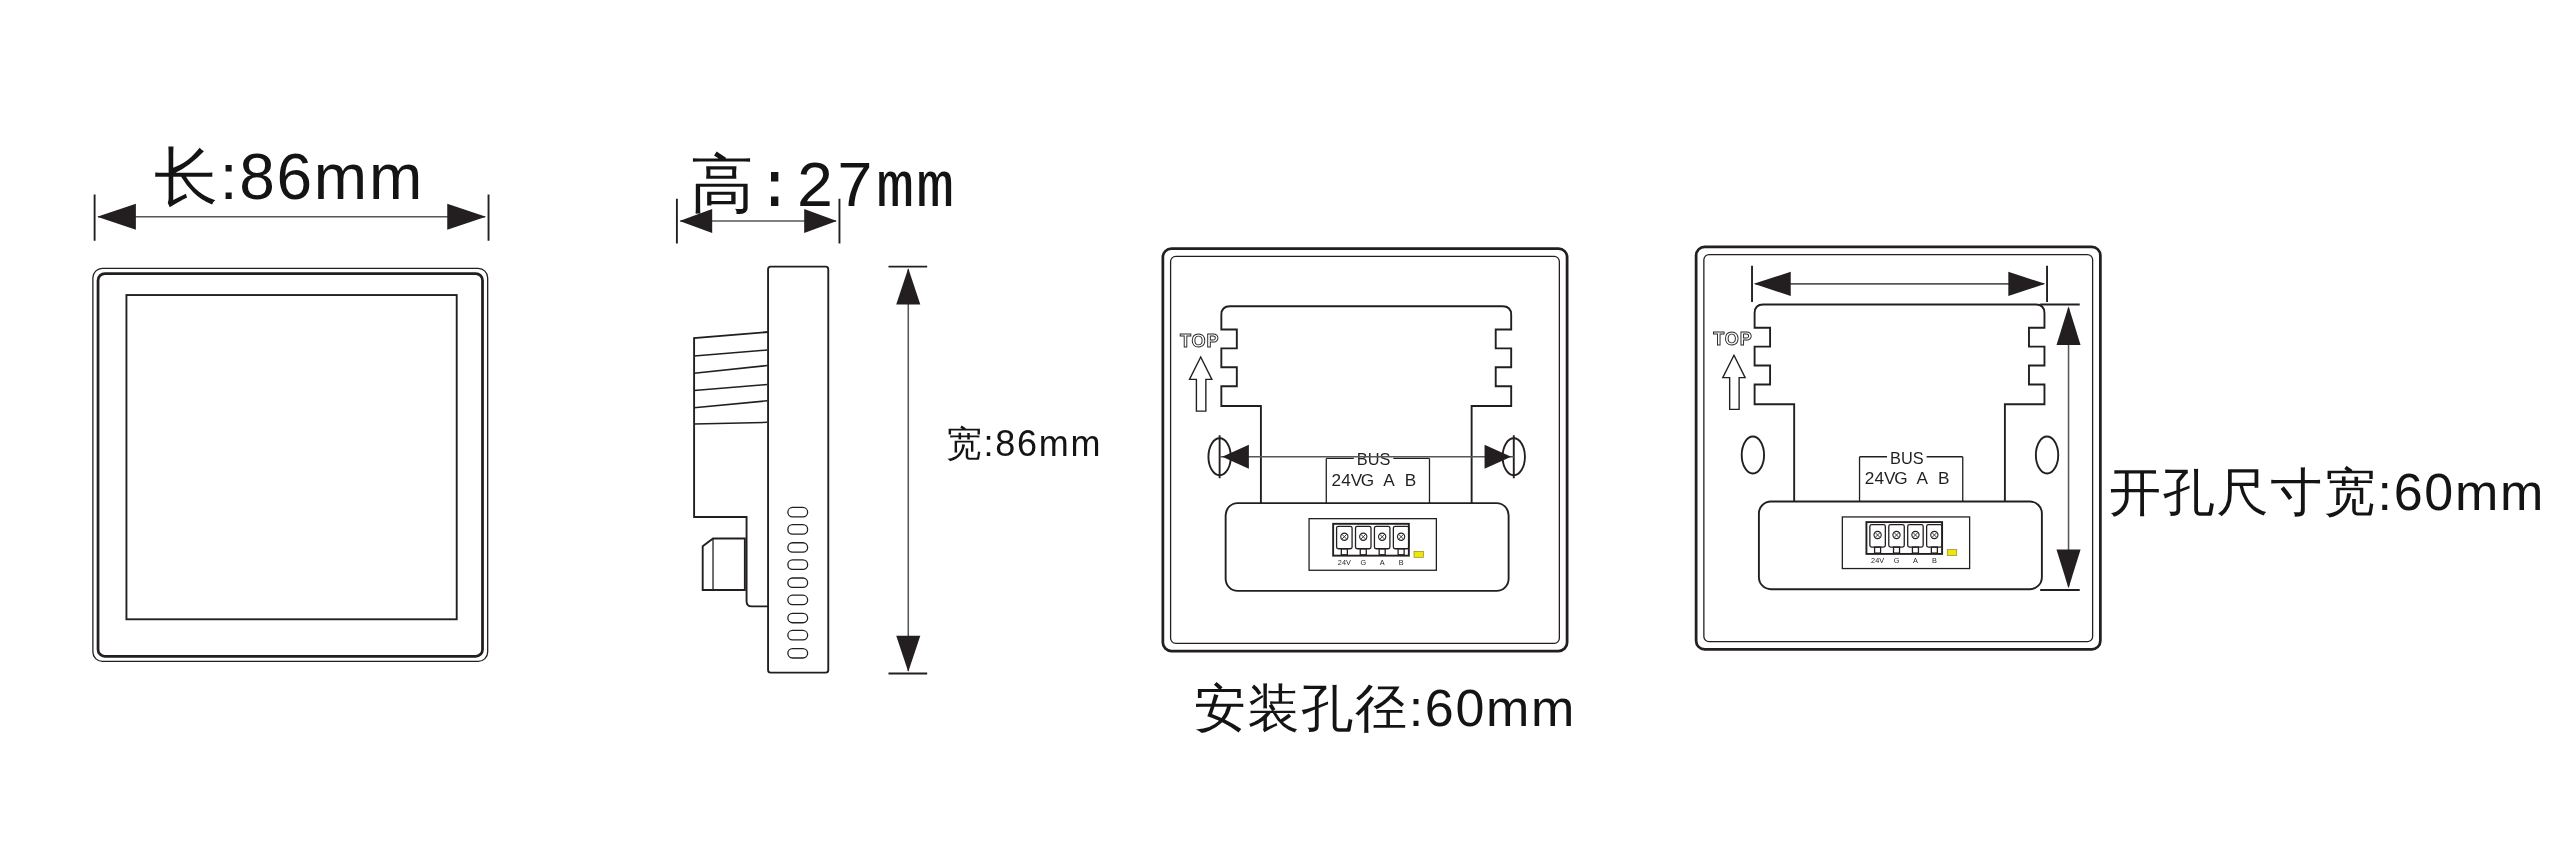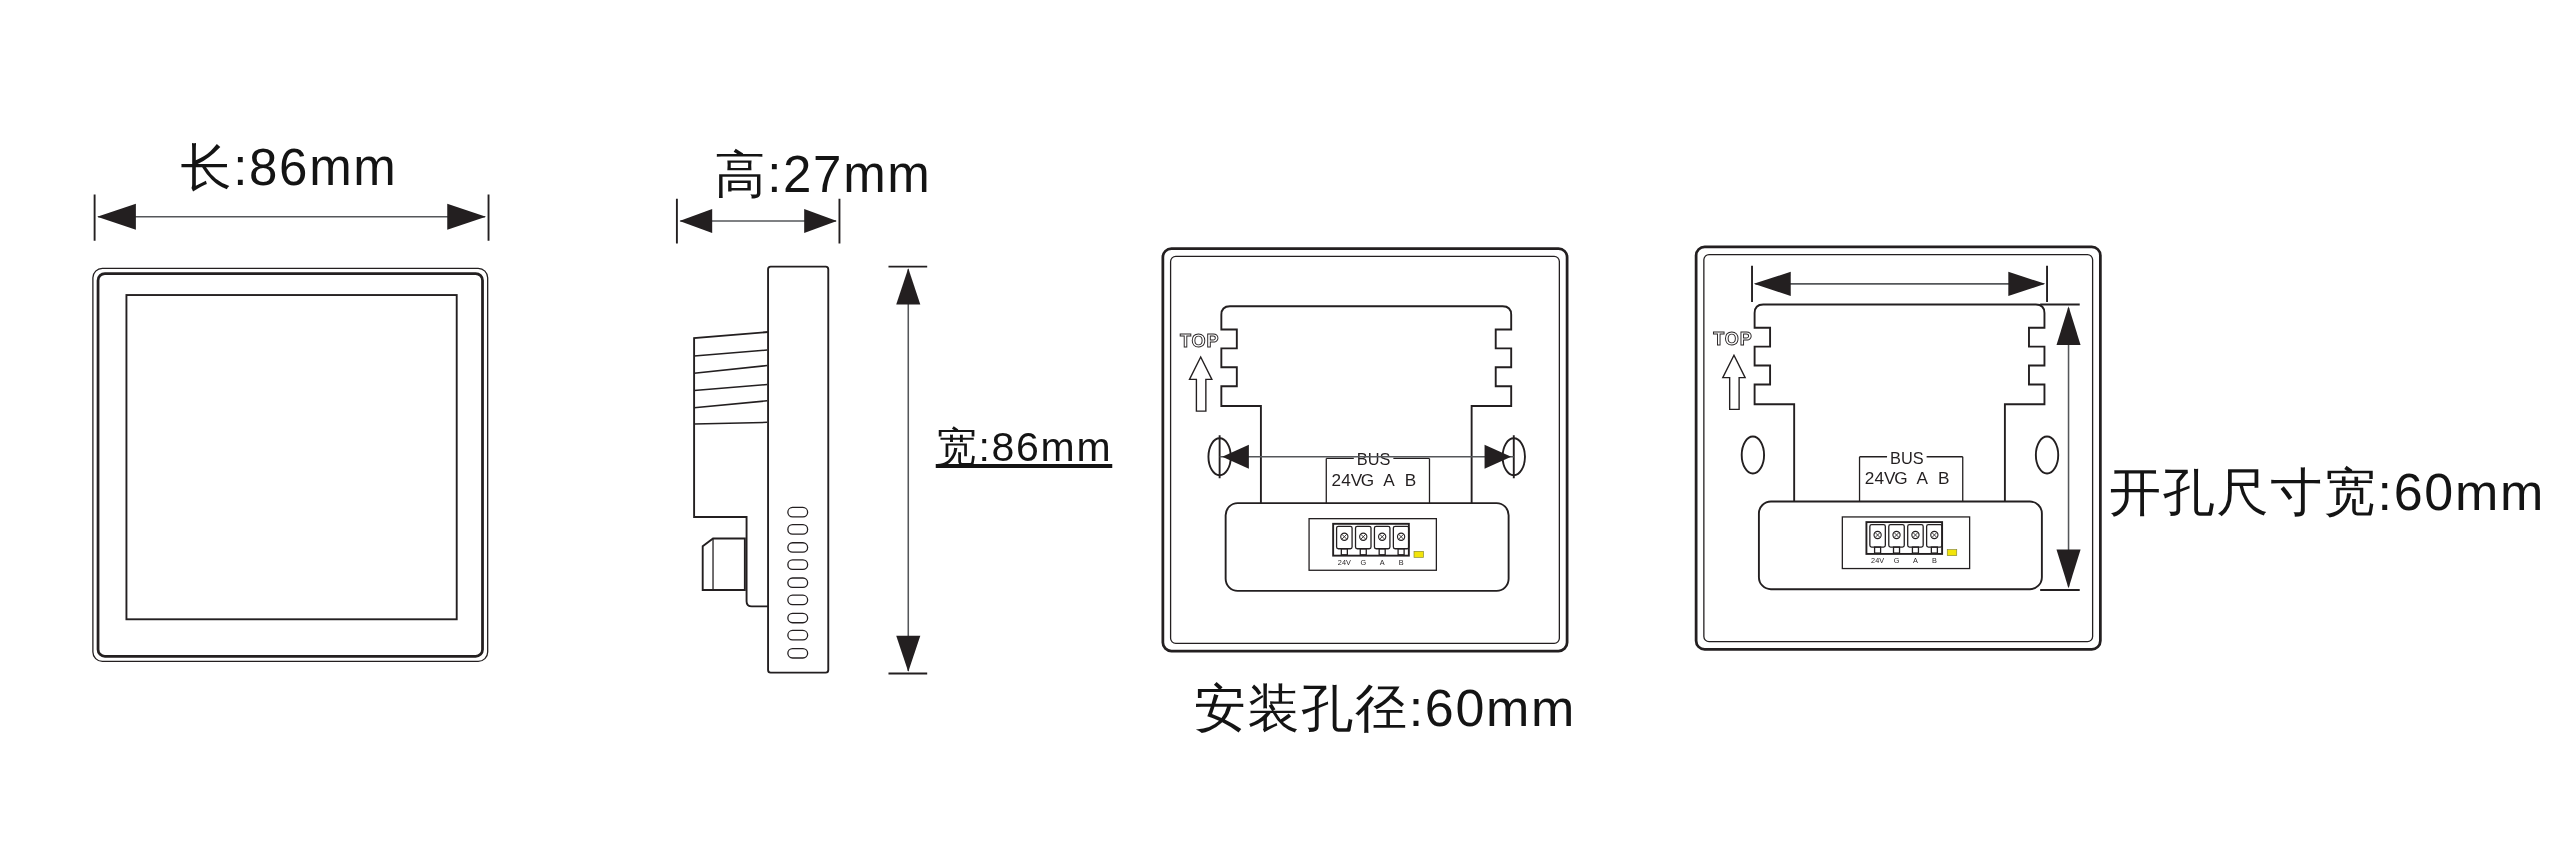--- a/index.html
+++ b/index.html
@@ -3,22 +3,22 @@
 <meta charset="utf-8">
 <style>
   html,body{margin:0;padding:0;background:#ffffff;}
   body{width:2576px;height:861px;position:relative;overflow:hidden;
        font-family:"Liberation Sans",sans-serif;}
   #stage{position:absolute;left:0;top:0;width:2576px;height:861px;}
   svg{position:absolute;left:0;top:0;}
   .caption{position:absolute;white-space:nowrap;color:#141414;
            transform:translateX(-50%);letter-spacing:1.7px;
            font-family:"Liberation Sans",sans-serif;}
-  .cap-56{font-size:51px;}
-  .cap-58{font-size:41px;text-decoration:underline;}
+  .cap-56{font-size:64px;}
+  .cap-58{font-size:36px;}
   .cap-60{font-size:52px;}
   
   .ln{fill:none;stroke:#231f20;}
   .lnw{fill:#ffffff;stroke:#231f20;}
   .w1{stroke-width:1.5px;}
   .w2{stroke-width:2.2px;}
   .w3{stroke-width:3.2px;}
   .dim{fill:none;stroke:#55575a;stroke-width:1.8px;}
   .tick{fill:none;stroke:#231f20;stroke-width:2.2px;}
   .arrow{fill:#231f20;stroke:none;}
@@ -157,21 +157,21 @@
       <path class="tick" d="M400,67 H446 M400,399 H446"></path>
       <line class="dim" x1="433" y1="71" x2="433" y2="395"></line>
       <polygon class="arrow" points="433,69 419,114 447,114"></polygon>
       <polygon class="arrow" points="433,397 419,352 447,352"></polygon>
     </g>
   </g>
 </svg>
 
 <div class="caption cap-56" style="left:289px;top:134px;">长:86mm</div>
 
-<div class="caption cap-56" style="left:823px;top:141px;">高:27mm</div>
+<div class="caption cap-56" style="left:823px;top:141px;font-family:Liberation Mono, monospace;">高:27mm</div>
 
 <div class="caption cap-58" style="left:1024px;top:420px;">宽:86mm</div>
 
 <div class="caption cap-60" style="left:1385px;top:674px;">安装孔径:60mm</div>
 
 
 <div class="caption cap-60" style="left:2327px;top:430px;margin-top:28px;">开孔尺寸宽:60mm</div>
 
 </div>
 

